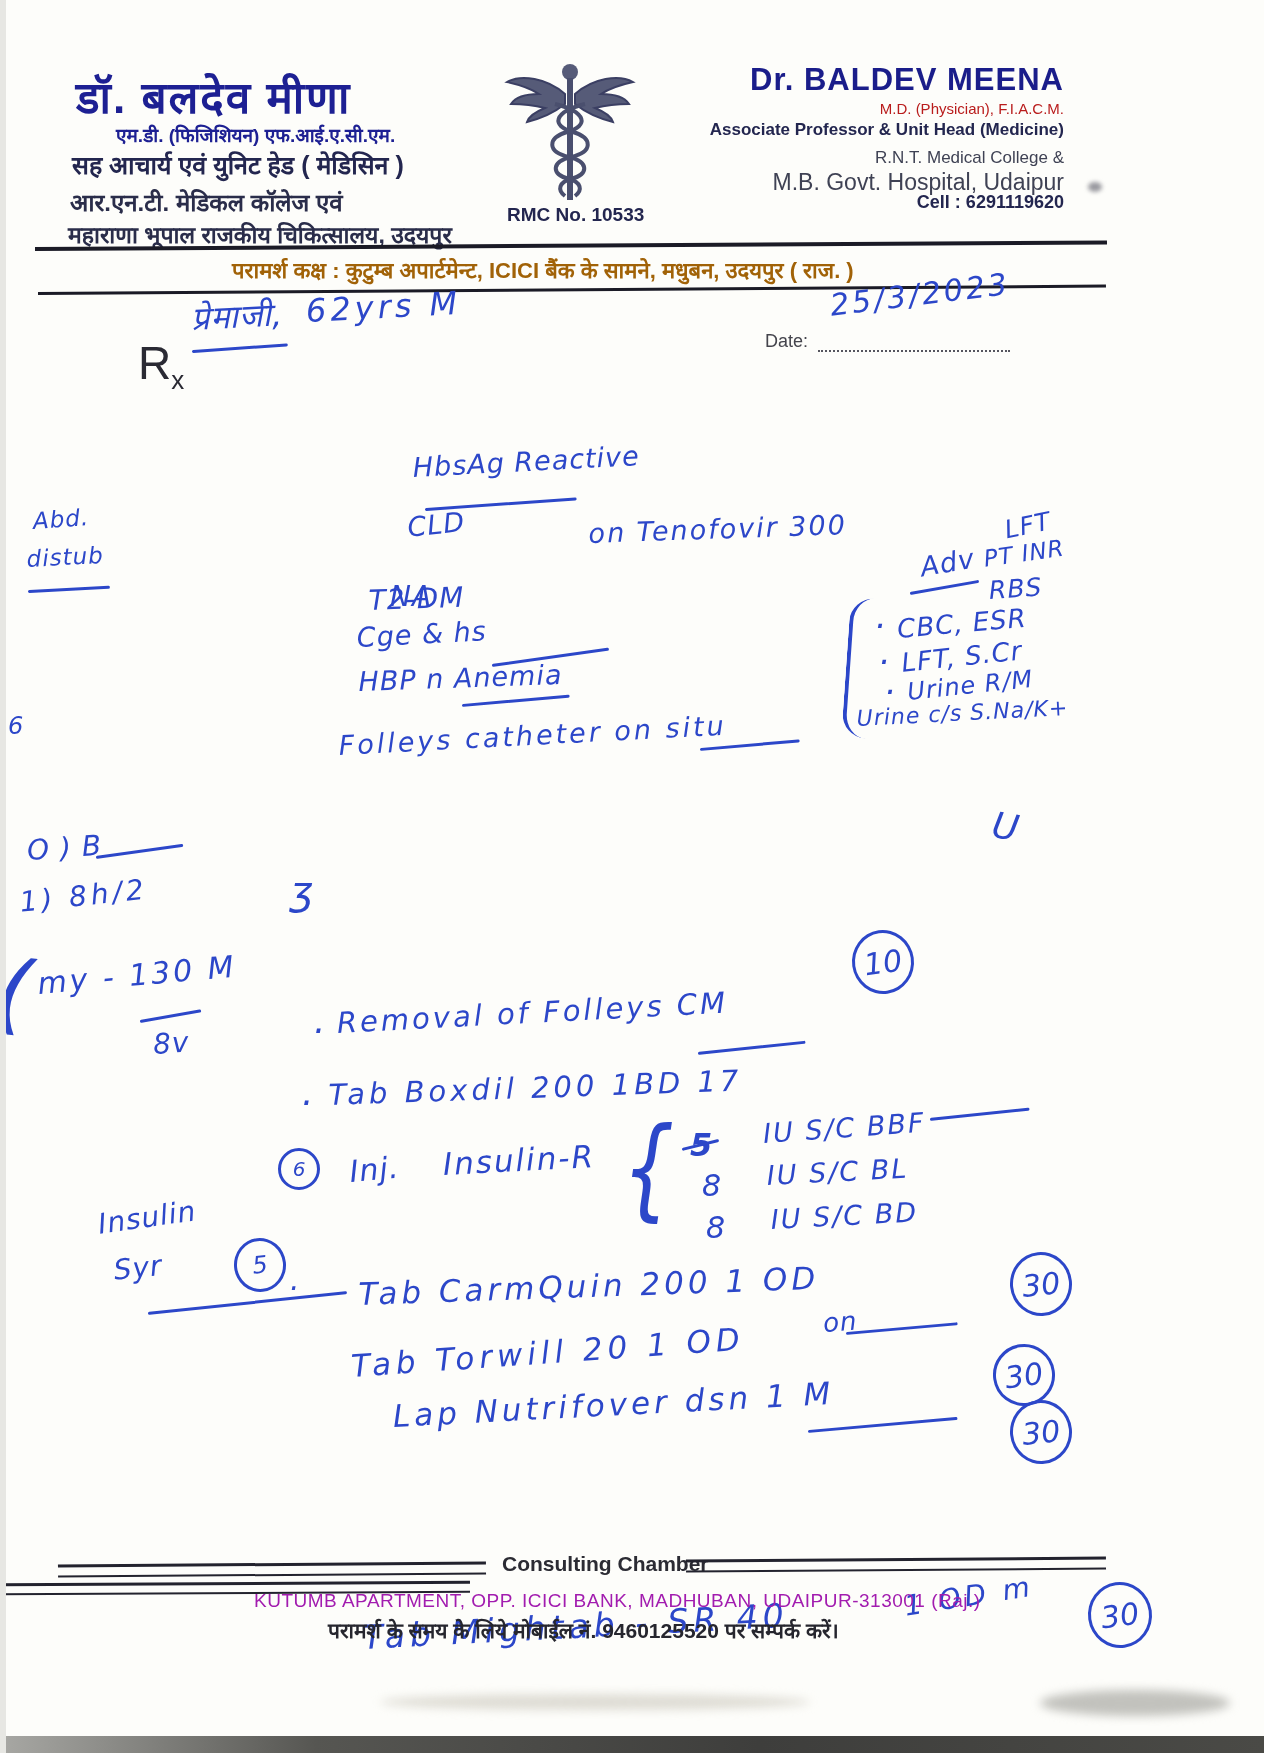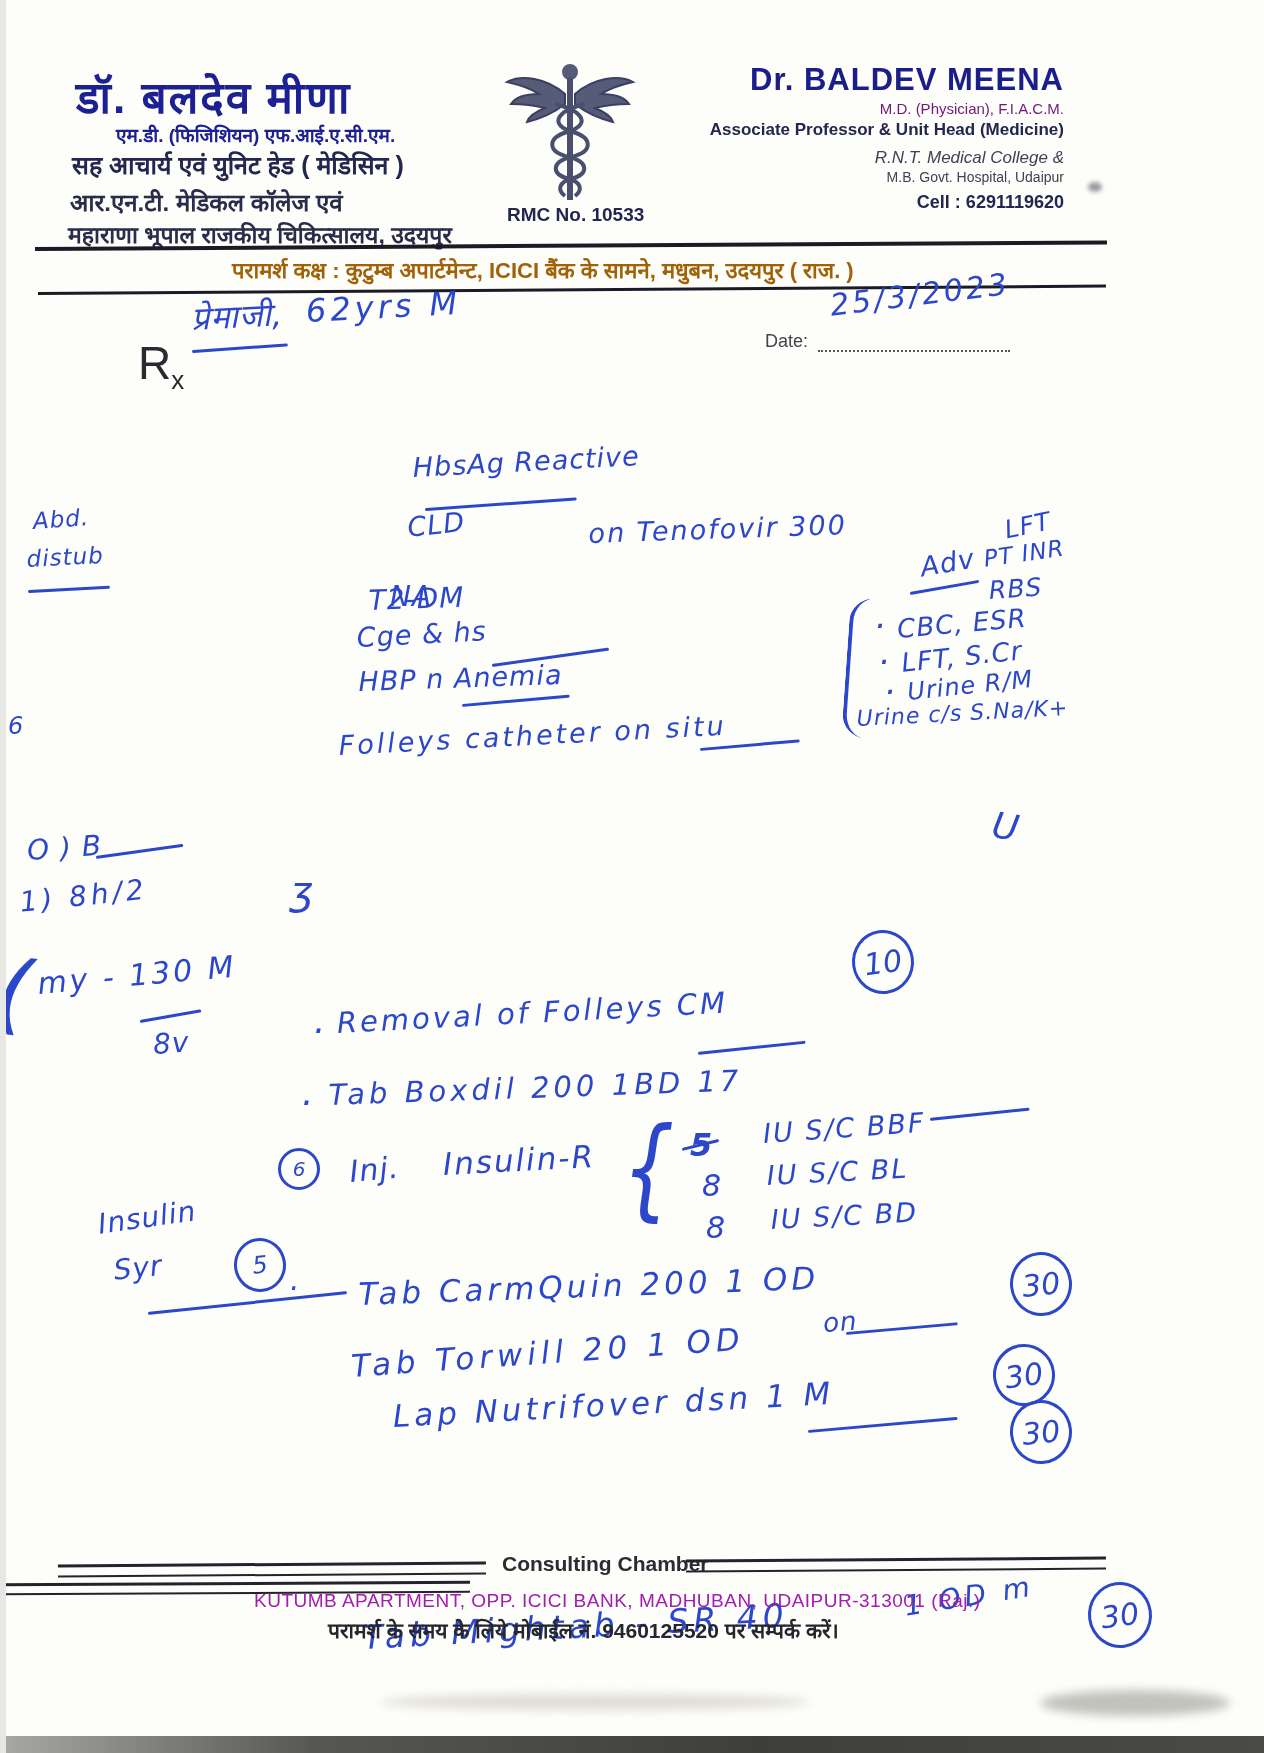--- a/index.html
+++ b/index.html
@@ -42,24 +42,24 @@
     <path d="M62,34 C44,18 18,14 4,22 C22,26 30,30 36,34 C22,34 12,38 8,44 C24,44 34,46 42,48 C32,52 26,56 24,62 C40,58 52,52 62,44 Z" fill="#565b78" stroke="#3b3f63" stroke-width="2"></path>
     <path d="M72,34 C90,18 116,14 130,22 C112,26 104,30 98,34 C112,34 122,38 126,44 C110,44 100,46 92,48 C102,52 108,56 110,62 C94,58 82,52 72,44 Z" fill="#565b78" stroke="#3b3f63" stroke-width="2"></path>
 
     <path d="M52,44 C84,52 86,66 64,72 C44,78 44,92 66,97 C86,102 86,114 68,119 C56,122 54,130 62,136"></path>
     <path d="M82,44 C50,52 48,66 70,72 C90,78 90,92 68,97 C48,102 48,114 66,119 C78,122 80,130 72,136"></path>
   </g>
 </svg>
 <div class="print" style="left:507px;top:204px;font-size:19px;font-weight:bold;color:#23264f;">RMC No. 10533</div>
 
 <div class="print" style="right:200px;top:62px;font-size:31px;font-weight:bold;color:#1a1d8a;letter-spacing:1px;">Dr. BALDEV MEENA</div>
-<div class="print" style="right:200px;top:100px;font-size:15px;color:#701a75;">M.D. (Physician), F.I.A.C.M.</div>
+<div class="print" style="right:200px;top:100px;font-size:15px;color:#b91c1c;">M.D. (Physician), F.I.A.C.M.</div>
 <div class="print" style="right:200px;top:120px;font-size:17px;font-weight:bold;color:#23264f;">Associate Professor &amp; Unit Head (Medicine)</div>
-<div class="print" style="right:200px;top:148px;font-size:17px;color:#3f4254;font-style:italic;">R.N.T. Medical College &amp;</div>
-<div class="print" style="right:200px;top:169px;font-size:14px;color:#3f4254;">M.B. Govt. Hospital, Udaipur</div>
+<div class="print" style="right:200px;top:148px;font-size:17px;color:#3f4254;">R.N.T. Medical College &amp;</div>
+<div class="print" style="right:200px;top:169px;font-size:23px;color:#3f4254;">M.B. Govt. Hospital, Udaipur</div>
 <div class="print" style="right:200px;top:192px;font-size:18px;font-weight:bold;color:#23264f;">Cell : 6291119620</div>
 
 <div class="rule" style="left:35px;top:247px;width:1072px;height:4px;transform:rotate(-0.35deg);"></div>
 <div class="print" style="left:232px;top:254px;font-size:22px;font-weight:bold;color:#a16207;">परामर्श कक्ष : कुटुम्ब अपार्टमेन्ट, ICICI बैंक के सामने, मधुबन, उदयपुर ( राज. )</div>
 <div class="rule" style="left:38px;top:292px;width:1068px;height:3px;transform:rotate(-0.4deg);"></div>
 
 <div class="print" style="left:765px;top:331px;font-size:18px;color:#44444c;text-align:center;">Date:</div>
 <div class="abs" style="left:818px;top:334px;width:192px;height:16px;border-bottom:2px dotted #55555e;"></div>
 
 <div class="print" style="left:138px;top:336px;font-size:46px;color:#2a2a33;font-weight:500;">

